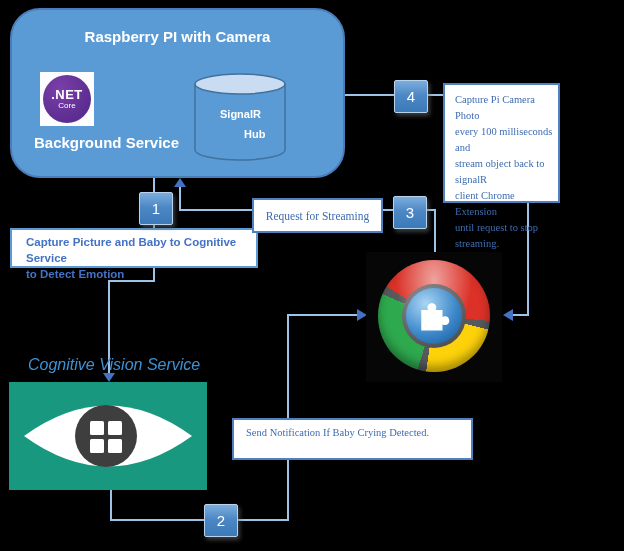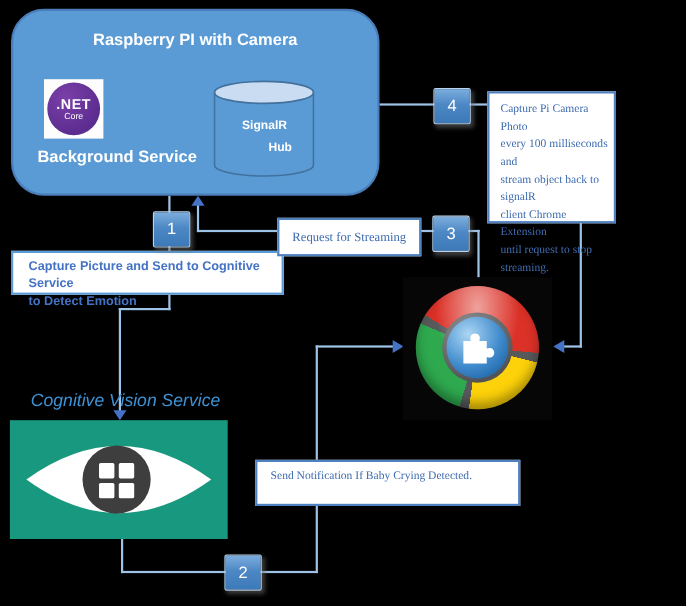--- a/index.html
+++ b/index.html
@@ -97,21 +97,21 @@
     </div>
   </div>
 
   <div class="badge" style="left:139px;top:192px;">1</div>
   <div class="badge" style="left:204px;top:504px;">2</div>
   <div class="badge" style="left:393px;top:196px;">3</div>
   <div class="badge" style="left:394px;top:80px;">4</div>
 
   <div class="tbox" style="left:10px;top:228px;width:248px;height:40px;border-color:#5B9BD5;">
     <div style="padding:4px 0 0 14px;font-size:11.5px;font-weight:bold;color:#4472C4;">
-      <div class="cap-pic-line">Capture Picture and Send to Cognitive Service</div>
+      <div class="cap-pic-line">Capture Picture and Baby to Cognitive Service</div>
       <div class="cap-pic-line">to Detect Emotion</div>
     </div>
   </div>
 
   <div class="tbox serif" style="left:252px;top:198px;width:131px;height:35px;display:flex;align-items:center;justify-content:center;font-size:11.5px;">Request for Streaming</div>
 
   <div class="tbox serif" style="left:443px;top:55px;width:117px;height:120px;font-size:10.5px;padding:7px 2px 0 10px;margin-top:28px;">
     <div style="line-height:16px;">Capture Pi Camera Photo</div>
     <div style="line-height:16px;">every 100 milliseconds and</div>
     <div style="line-height:16px;">stream object back to signalR</div>

